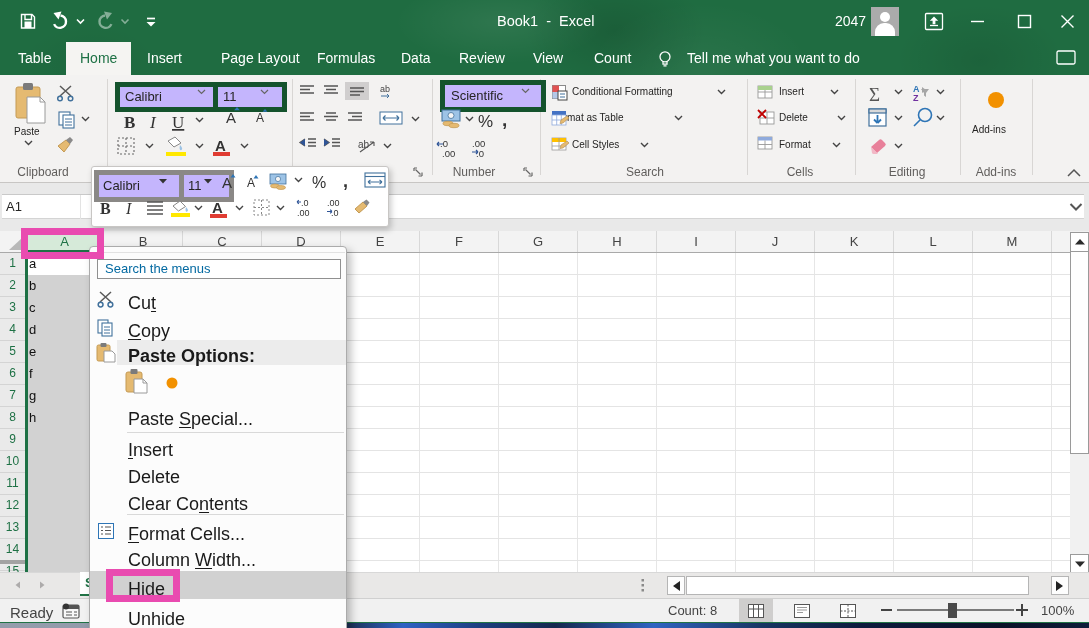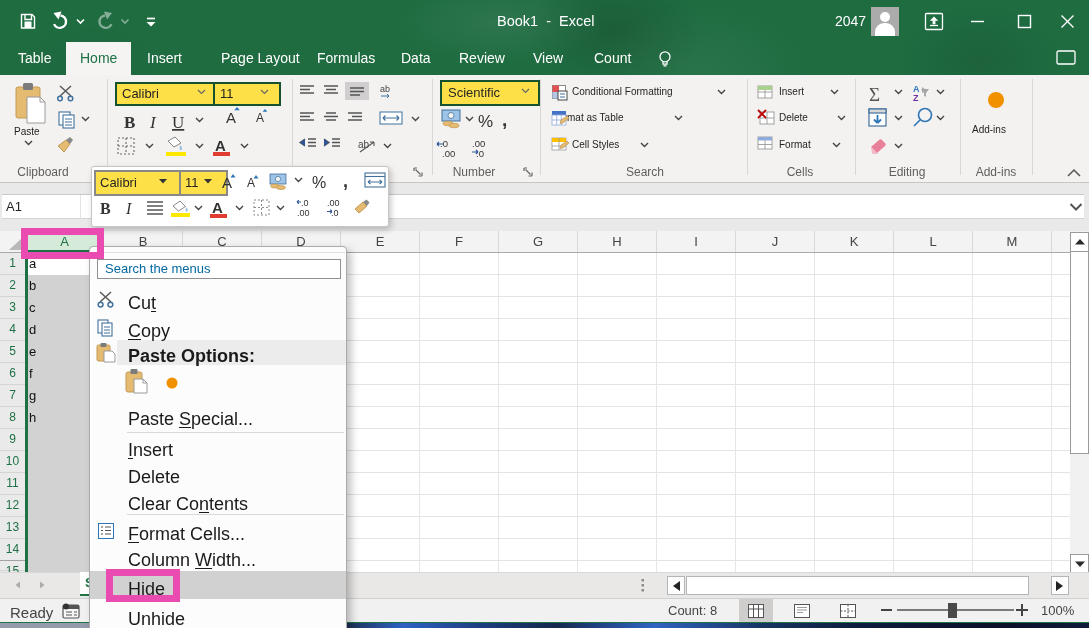--- a/index.html
+++ b/index.html
@@ -1,20 +1,20 @@
 <!DOCTYPE html>
 <html><head><meta charset="utf-8"><style>
 html,body{margin:0;padding:0}
 #app{position:relative;width:1089px;height:628px;font-family:"Liberation Sans",sans-serif;overflow:hidden;background:#fff}
 .abs{position:absolute}
 .t{position:absolute;white-space:nowrap}
 .tab{position:absolute;top:42px;height:33px;line-height:33px;color:#fff;font-size:14px}
 .gsep{position:absolute;top:79px;width:1px;height:96px;background:#d8d6d4}
 .glabel{position:absolute;top:165px;font-size:12px;color:#605e5c;text-align:center}
-.combo{position:absolute;background:#fde047;border:2px solid #14532d;font-size:13px;color:#252423}
+.combo{position:absolute;background:#c4b5fd;border:5px solid #14532d;font-size:13px;color:#252423}
 .ribtxt{position:absolute;font-size:10px;color:#252423;white-space:nowrap}
 .colhdr{position:absolute;top:231px;height:21px;line-height:22px;text-align:center;font-size:13px;color:#444;border-right:1px solid #d8d8d8}
 .rowhdr{position:absolute;left:0;width:25px;height:21px;line-height:21px;text-align:center;font-size:12px;color:#1e7145;border-bottom:1px solid #d4d4d4}
 .cl{position:absolute;left:29px;font-size:13px;color:#111;height:22px;line-height:22px}
 .mi{position:absolute;left:128px;font-size:18px;color:#1a1a1a;white-space:nowrap}
 .msep{position:absolute;left:127px;width:217px;height:1px;background:#d9d9d9}
 .u{text-decoration:underline;text-underline-offset:2px}
 .pink{position:absolute;border:7px solid #e94bb0}
 </style></head><body>
 <div id="app">
@@ -54,20 +54,21 @@
 <div class="abs" style="left:66px;top:42px;width:65px;height:33px;background:#f5f4f2"></div>
 <div class="t" style="left:80px;top:42px;height:33px;line-height:33px;color:#1e7145;font-size:14px">Home</div>
 <div class="tab" style="left:18px">Table</div>
 <div class="tab" style="left:147px">Insert</div>
 <div class="tab" style="left:221px">Page Layout</div>
 <div class="tab" style="left:317px">Formulas</div>
 <div class="tab" style="left:401px">Data</div>
 <div class="tab" style="left:459px">Review</div>
 <div class="tab" style="left:533px">View</div>
 <div class="tab" style="left:594px">Count</div>
+<div class="tab" style="left:687px">Tell me what you want to do</div>
 <svg class="abs" style="left:655px;top:48px" width="20" height="24" viewBox="0 0 22 26">
 <g stroke="#fff" fill="none" stroke-width="1.4">
 <circle cx="11" cy="9.5" r="5.5"></circle>
 <path d="M8.8 14.5 v3 h4.4 v-3 M9.3 19.5 h3.4"></path>
 </g>
     </svg>
 <svg class="abs" style="left:1056px;top:50px" width="21" height="17" viewBox="0 0 21 17">
 <rect x="1" y="1" width="18" height="13" rx="1.5" stroke="#fff" fill="none" stroke-width="1.3"></rect>
 </svg>
 <div class="abs" style="left:0;top:75px;width:1089px;height:107px;background:#f3f2f1;border-bottom:1px solid #c8c6c4"></div>
@@ -334,21 +335,21 @@
 <div class="rowhdr" style="top:319px;border-bottom:1px solid #d4d4d4;height:21px">4</div>
 <div class="rowhdr" style="top:341px;border-bottom:1px solid #d4d4d4;height:21px">5</div>
 <div class="rowhdr" style="top:363px;border-bottom:1px solid #d4d4d4;height:21px">6</div>
 <div class="rowhdr" style="top:385px;border-bottom:1px solid #d4d4d4;height:21px">7</div>
 <div class="rowhdr" style="top:407px;border-bottom:1px solid #d4d4d4;height:21px">8</div>
 <div class="rowhdr" style="top:429px;border-bottom:1px solid #d4d4d4;height:21px">9</div>
 <div class="rowhdr" style="top:451px;border-bottom:1px solid #d4d4d4;height:21px">10</div>
 <div class="rowhdr" style="top:473px;border-bottom:1px solid #d4d4d4;height:21px">11</div>
 <div class="rowhdr" style="top:495px;border-bottom:1px solid #d4d4d4;height:21px">12</div>
 <div class="rowhdr" style="top:517px;border-bottom:1px solid #d4d4d4;height:21px">13</div>
-<div class="rowhdr" style="top:539px;border-bottom:1px solid #a3a3a3;height:21px">14</div>
+<div class="rowhdr" style="top:539px;border-bottom:4px solid #a3a3a3;height:21px">14</div>
 <div class="rowhdr" style="top:561px;height:9px">15</div>
 <div class="abs" style="left:27px;top:253px;width:77px;height:22px;background:#fff"></div>
 <div class="abs" style="left:27px;top:275px;width:77px;height:297px;background:#d2d2d2"></div>
 <div class="abs" style="left:25px;top:253px;width:2.5px;height:319px;background:#1e7145"></div>
 <div class="cl" style="top:253px">a</div>
 <div class="cl" style="top:275px">b</div>
 <div class="cl" style="top:297px">c</div>
 <div class="cl" style="top:319px">d</div>
 <div class="cl" style="top:341px">e</div>
 <div class="cl" style="top:363px">f</div>

